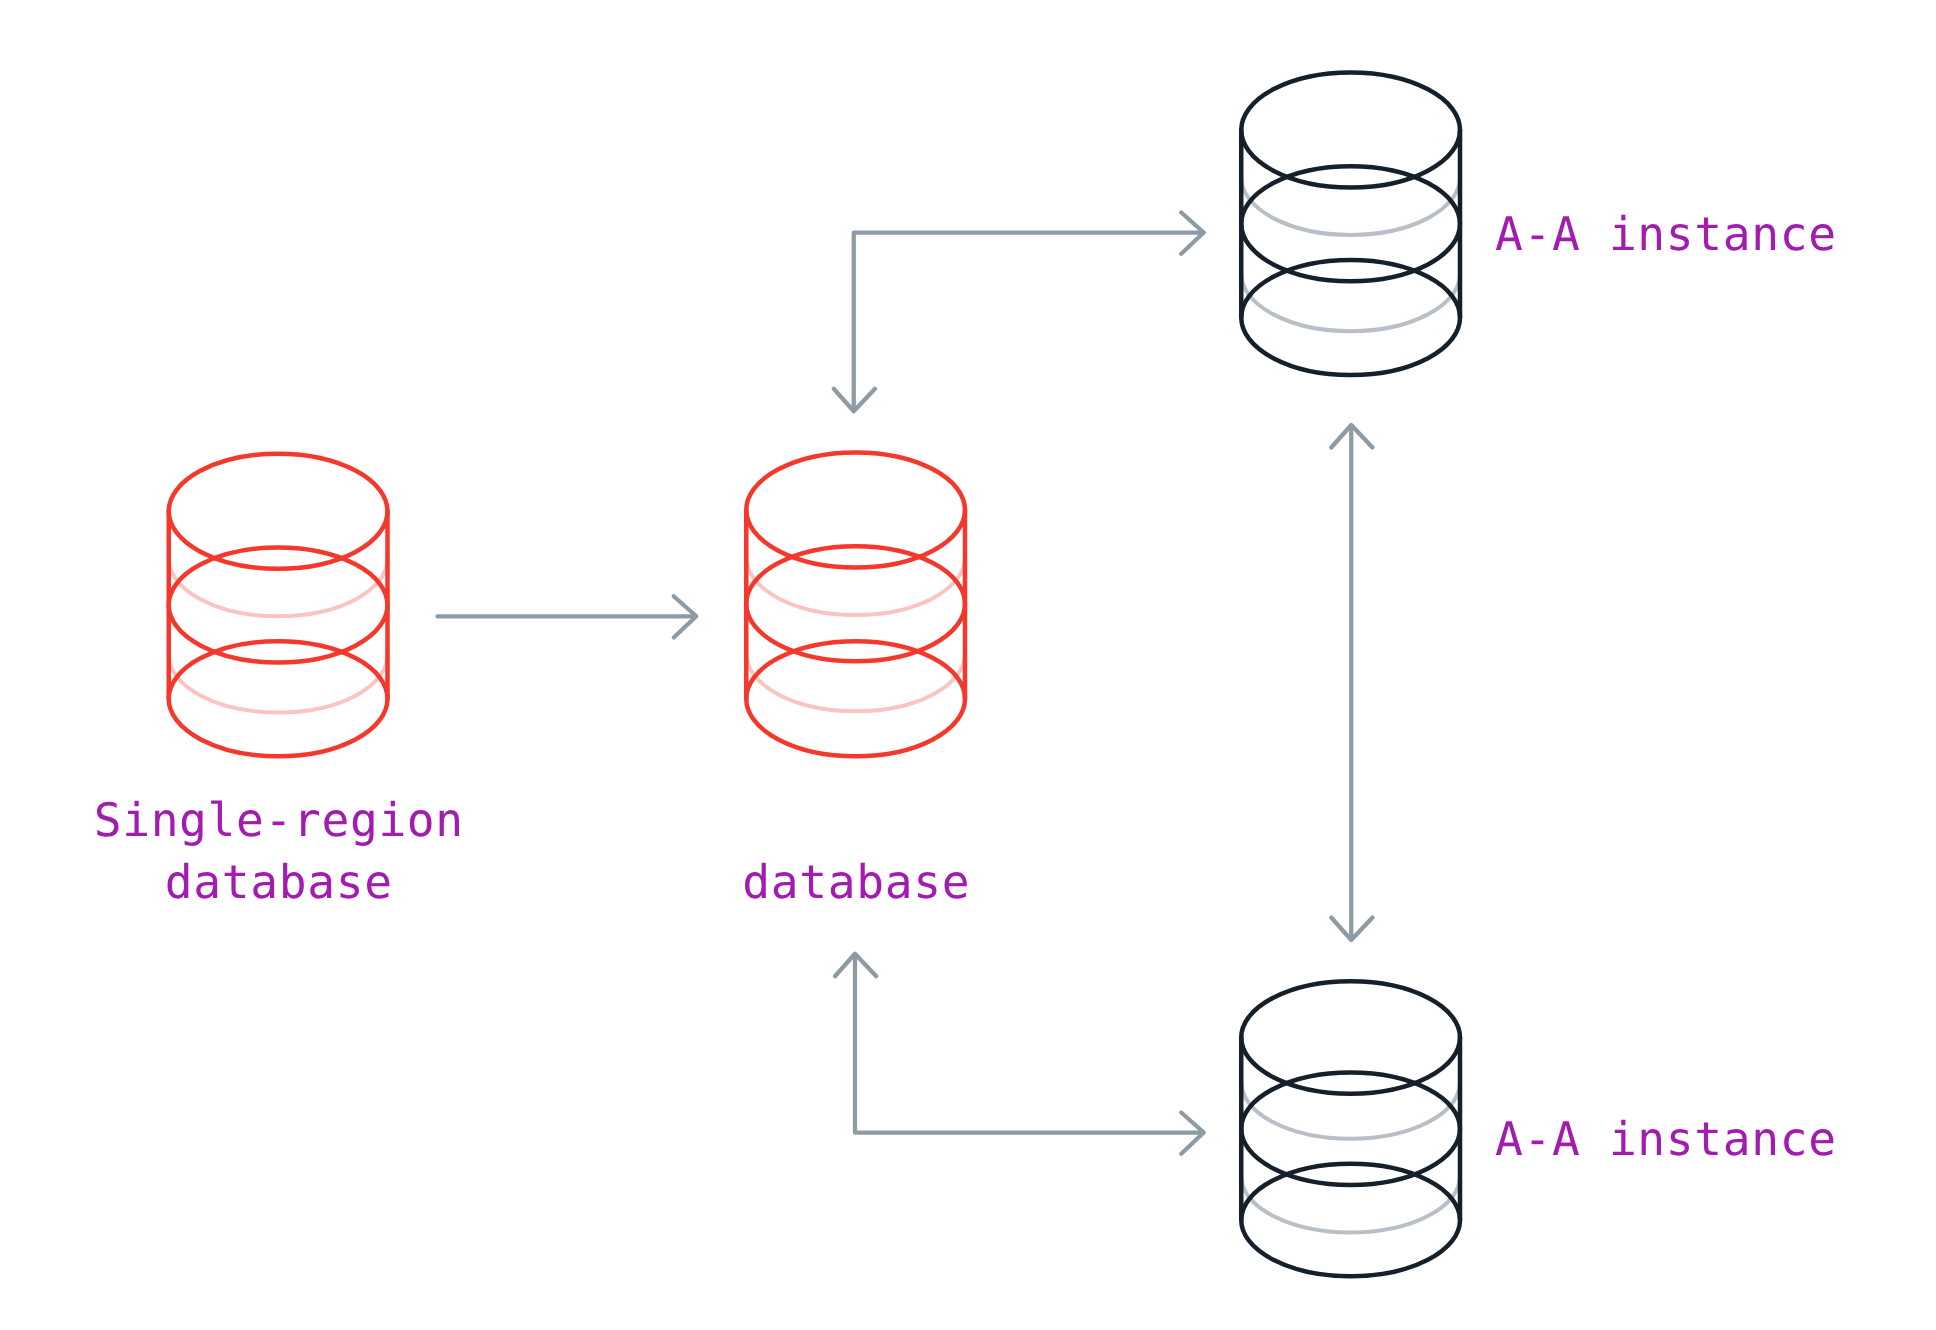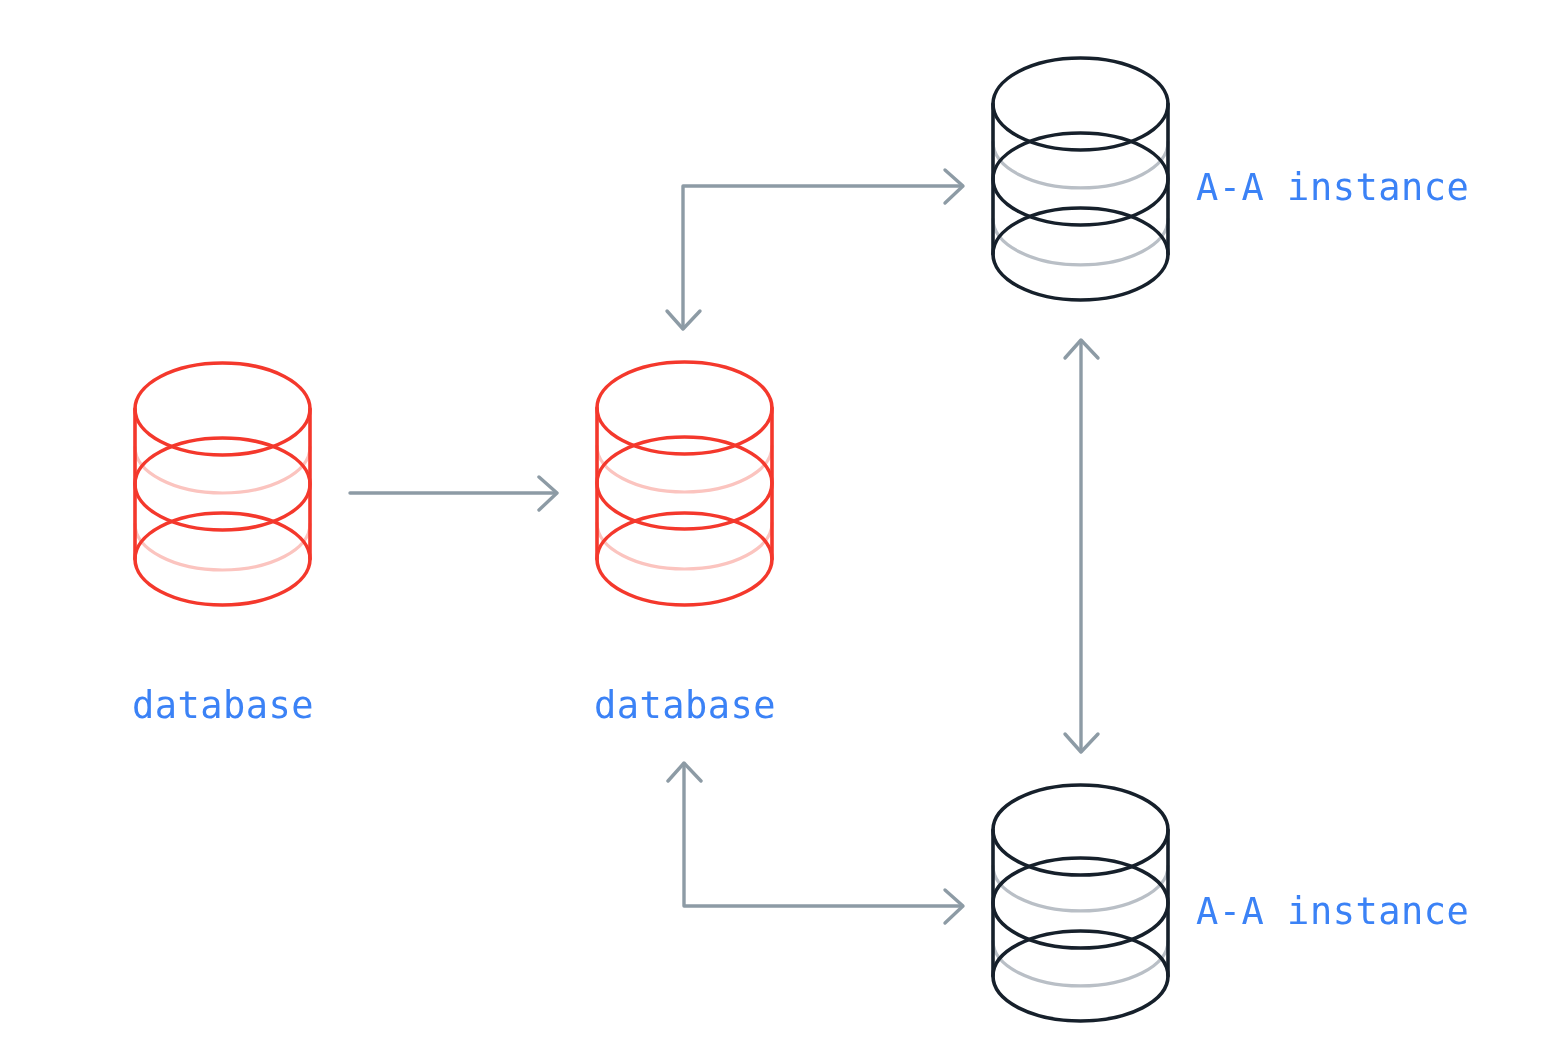--- a/index.html
+++ b/index.html
@@ -24,21 +24,21 @@
     inset: 0;
     width: 1549px;
     height: 1064px;
     display: block;
   }
   .node-label {
     position: absolute;
     font-family: "DejaVu Sans Mono", monospace;
     font-size: 37px;
     line-height: 1.32;
-    color: #3b82f6;
+    color: #a21caf;
     letter-spacing: 0.5px;
     white-space: pre;
     text-align: center;
   }
   .node-label.left-anchor {
     text-align: left;
   }
 </style>
 </head>
 <body>
@@ -115,21 +115,21 @@
       <polyline points="945,890 963,906 945,923"></polyline>
     </g>
 
     <g fill="none" stroke="#8d9ba5" stroke-width="3.4" stroke-linecap="round" stroke-linejoin="round">
       <line x1="1081" y1="341" x2="1081" y2="751"></line>
       <polyline points="1065,358 1081,340 1098,358"></polyline>
       <polyline points="1065,734 1081,752 1098,734"></polyline>
     </g>
   </svg>
 
-  <div class="node-label" style="left:58px; top:633px; width:330px;"><br><span>database</span></div>
+  <div class="node-label" style="left:58px; top:633px; width:330px;"><span>Single-region</span><br><span>database</span></div>
 
   <div class="node-label" style="left:520px; top:633px; width:330px;"><br><span>database</span></div>
 
   <div class="node-label left-anchor" style="left:1196px; top:164px; width:320px;"><span>A-A instance</span></div>
 
   <div class="node-label left-anchor" style="left:1196px; top:888px; width:320px;"><span>A-A instance</span></div>
 
 </div>
 
 </body></html>

